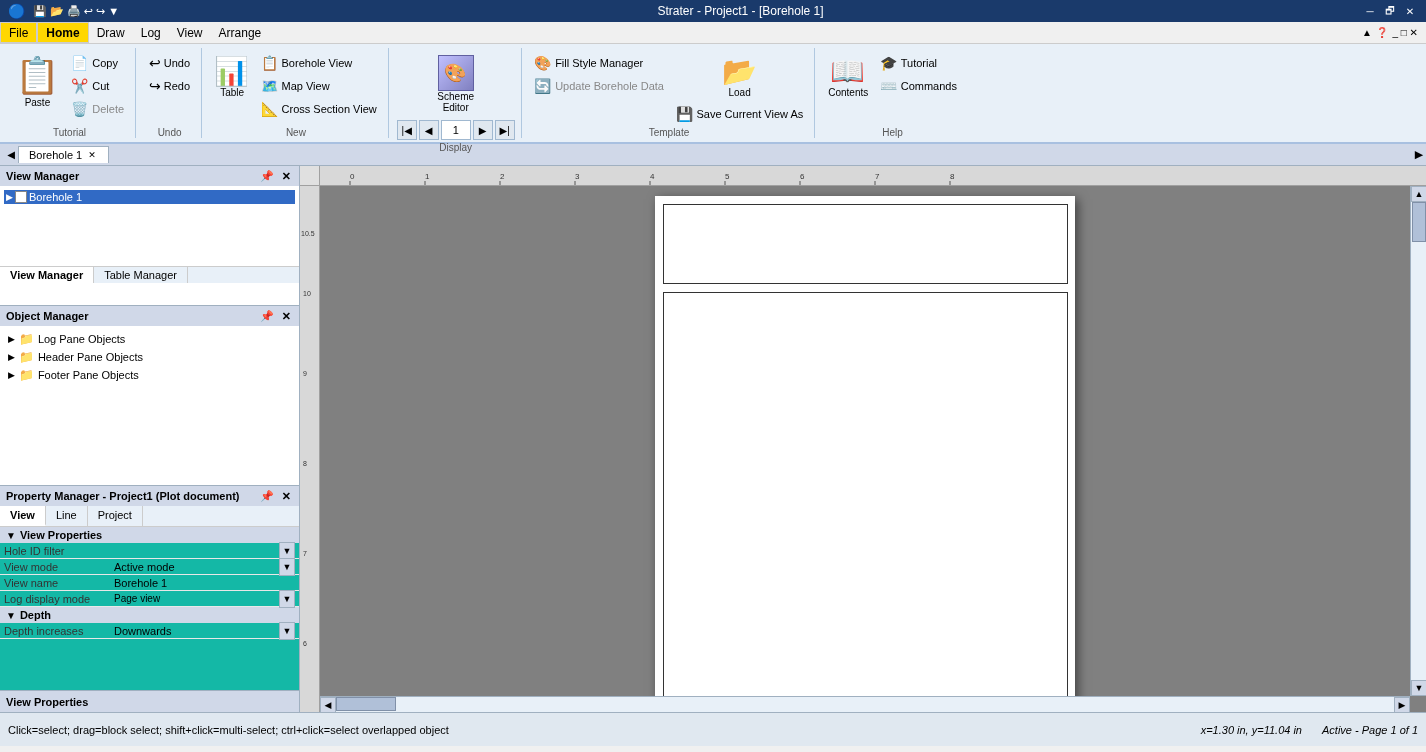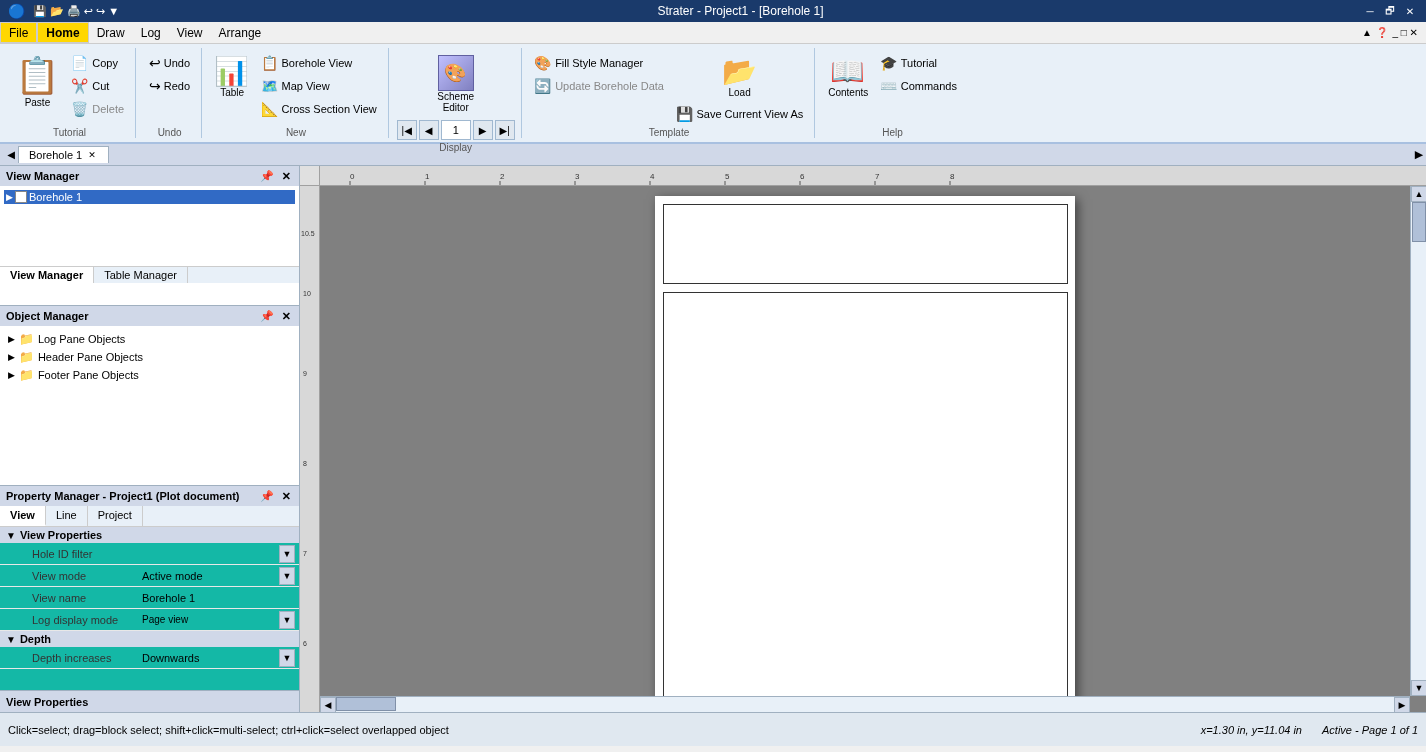--- a/index.html
+++ b/index.html
@@ -70,21 +70,21 @@
 
     
     #property-manager { background: #14b8a6; flex: 1; overflow: hidden; display: flex; flex-direction: column; }
     .prop-header { background: #d0d8e8; padding: 2px 6px; font-size: 11px; font-weight: bold; display: flex; align-items: center; justify-content: space-between; height: 20px; }
     .prop-tabs { display: flex; background: #e8f0f8; border-bottom: 1px solid #ccc; }
     .prop-tab { padding: 3px 10px; font-size: 11px; cursor: pointer; border-right: 1px solid #ccc; }
     .prop-tab.active { background: white; border-bottom: 2px solid white; font-weight: bold; }
     .prop-content { flex: 1; overflow-y: auto; }
     .prop-section { background: #d0d8e8; padding: 2px 6px; font-size: 11px; font-weight: bold; display: flex; align-items: center; gap: 4px; cursor: pointer; }
     .prop-section-icon { font-size: 10px; }
-    .prop-row { display: flex; border-bottom: 1px solid #e8e8e8; height: 22px; align-items: center; padding-left: 28px; }
+    .prop-row { display: flex; border-bottom: 1px solid #e8e8e8; height: 16px; align-items: center; }
     .prop-label { width: 110px; padding: 0 4px; font-size: 11px; color: #333; flex-shrink: 0; overflow: hidden; text-overflow: ellipsis; white-space: nowrap; }
     .prop-value { flex: 1; padding: 0 4px; font-size: 11px; overflow: hidden; }
     .prop-value-input { width: 100%; height: 18px; border: none; background: transparent; font-size: 11px; }
     .prop-value-with-btn { display: flex; align-items: center; gap: 2px; }
     .prop-dropdown-btn { width: 16px; height: 18px; background: #d0d8e8; border: 1px solid #a0b0c0; cursor: pointer; display: flex; align-items: center; justify-content: center; font-size: 9px; flex-shrink: 0; }
 
     
     #view-props-bottom { background: #d0d8e8; padding: 2px 6px; font-size: 11px; font-weight: bold; height: 22px; display: flex; align-items: center; border-top: 1px solid #a0b0c0; }
 
     

